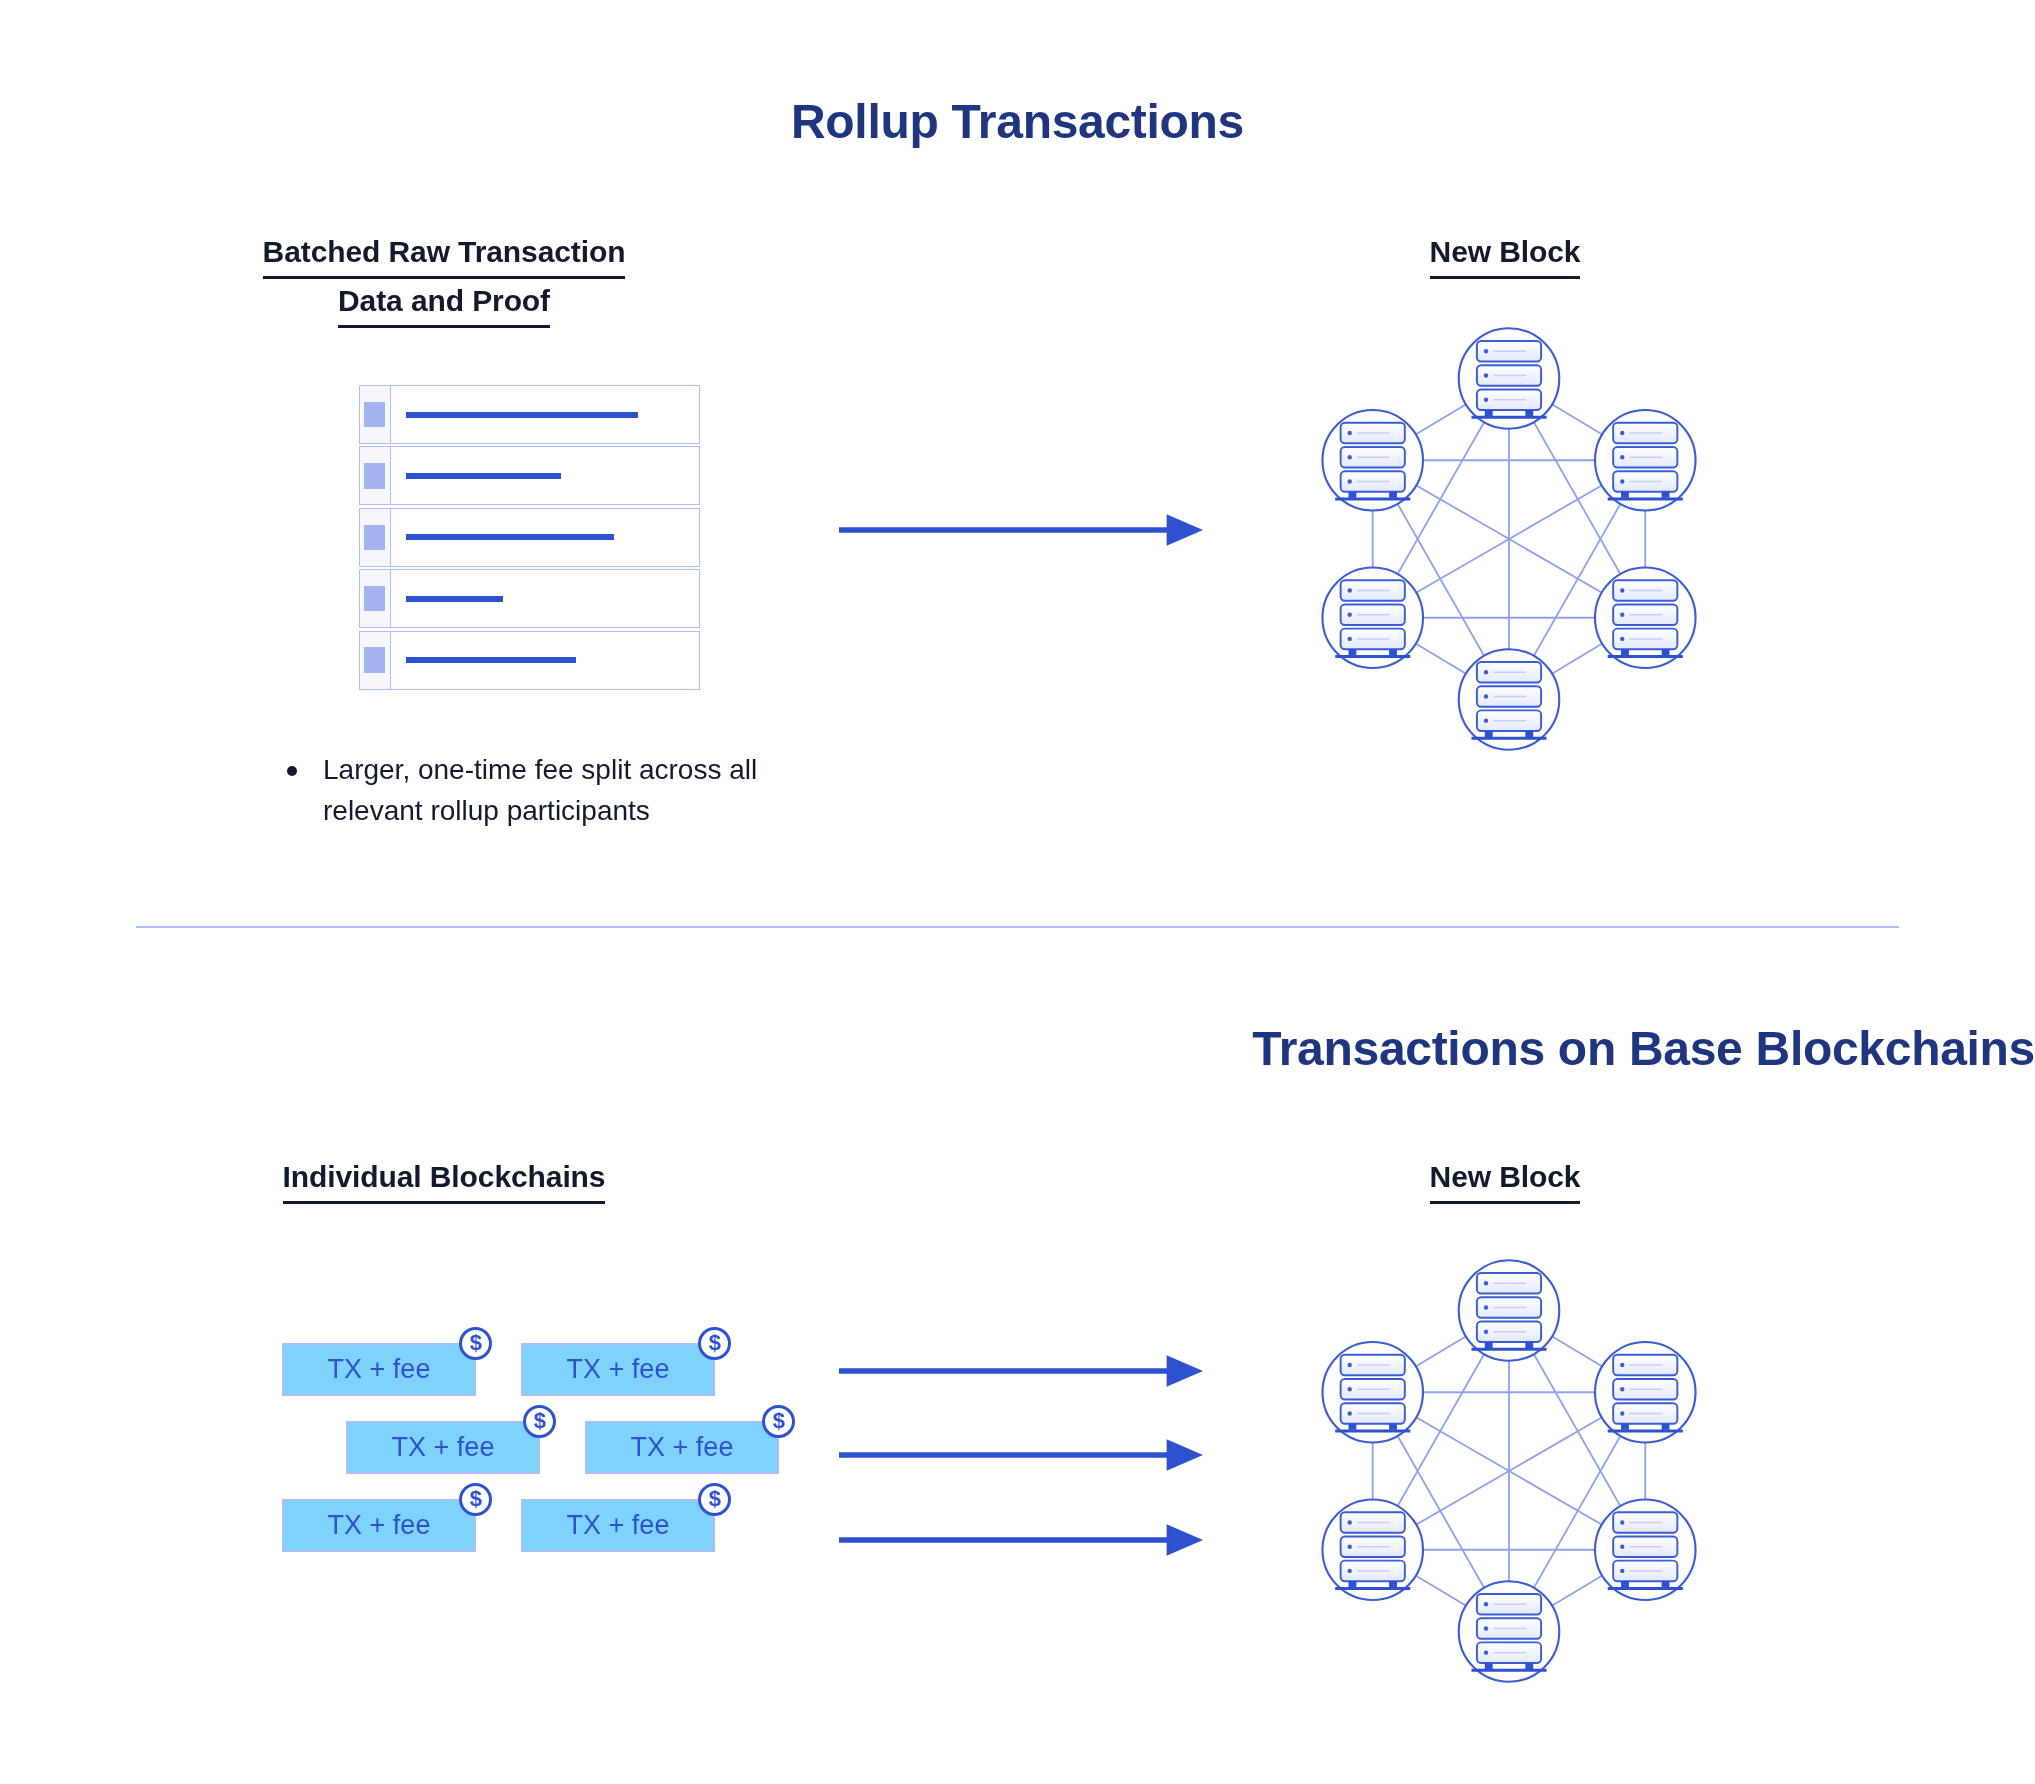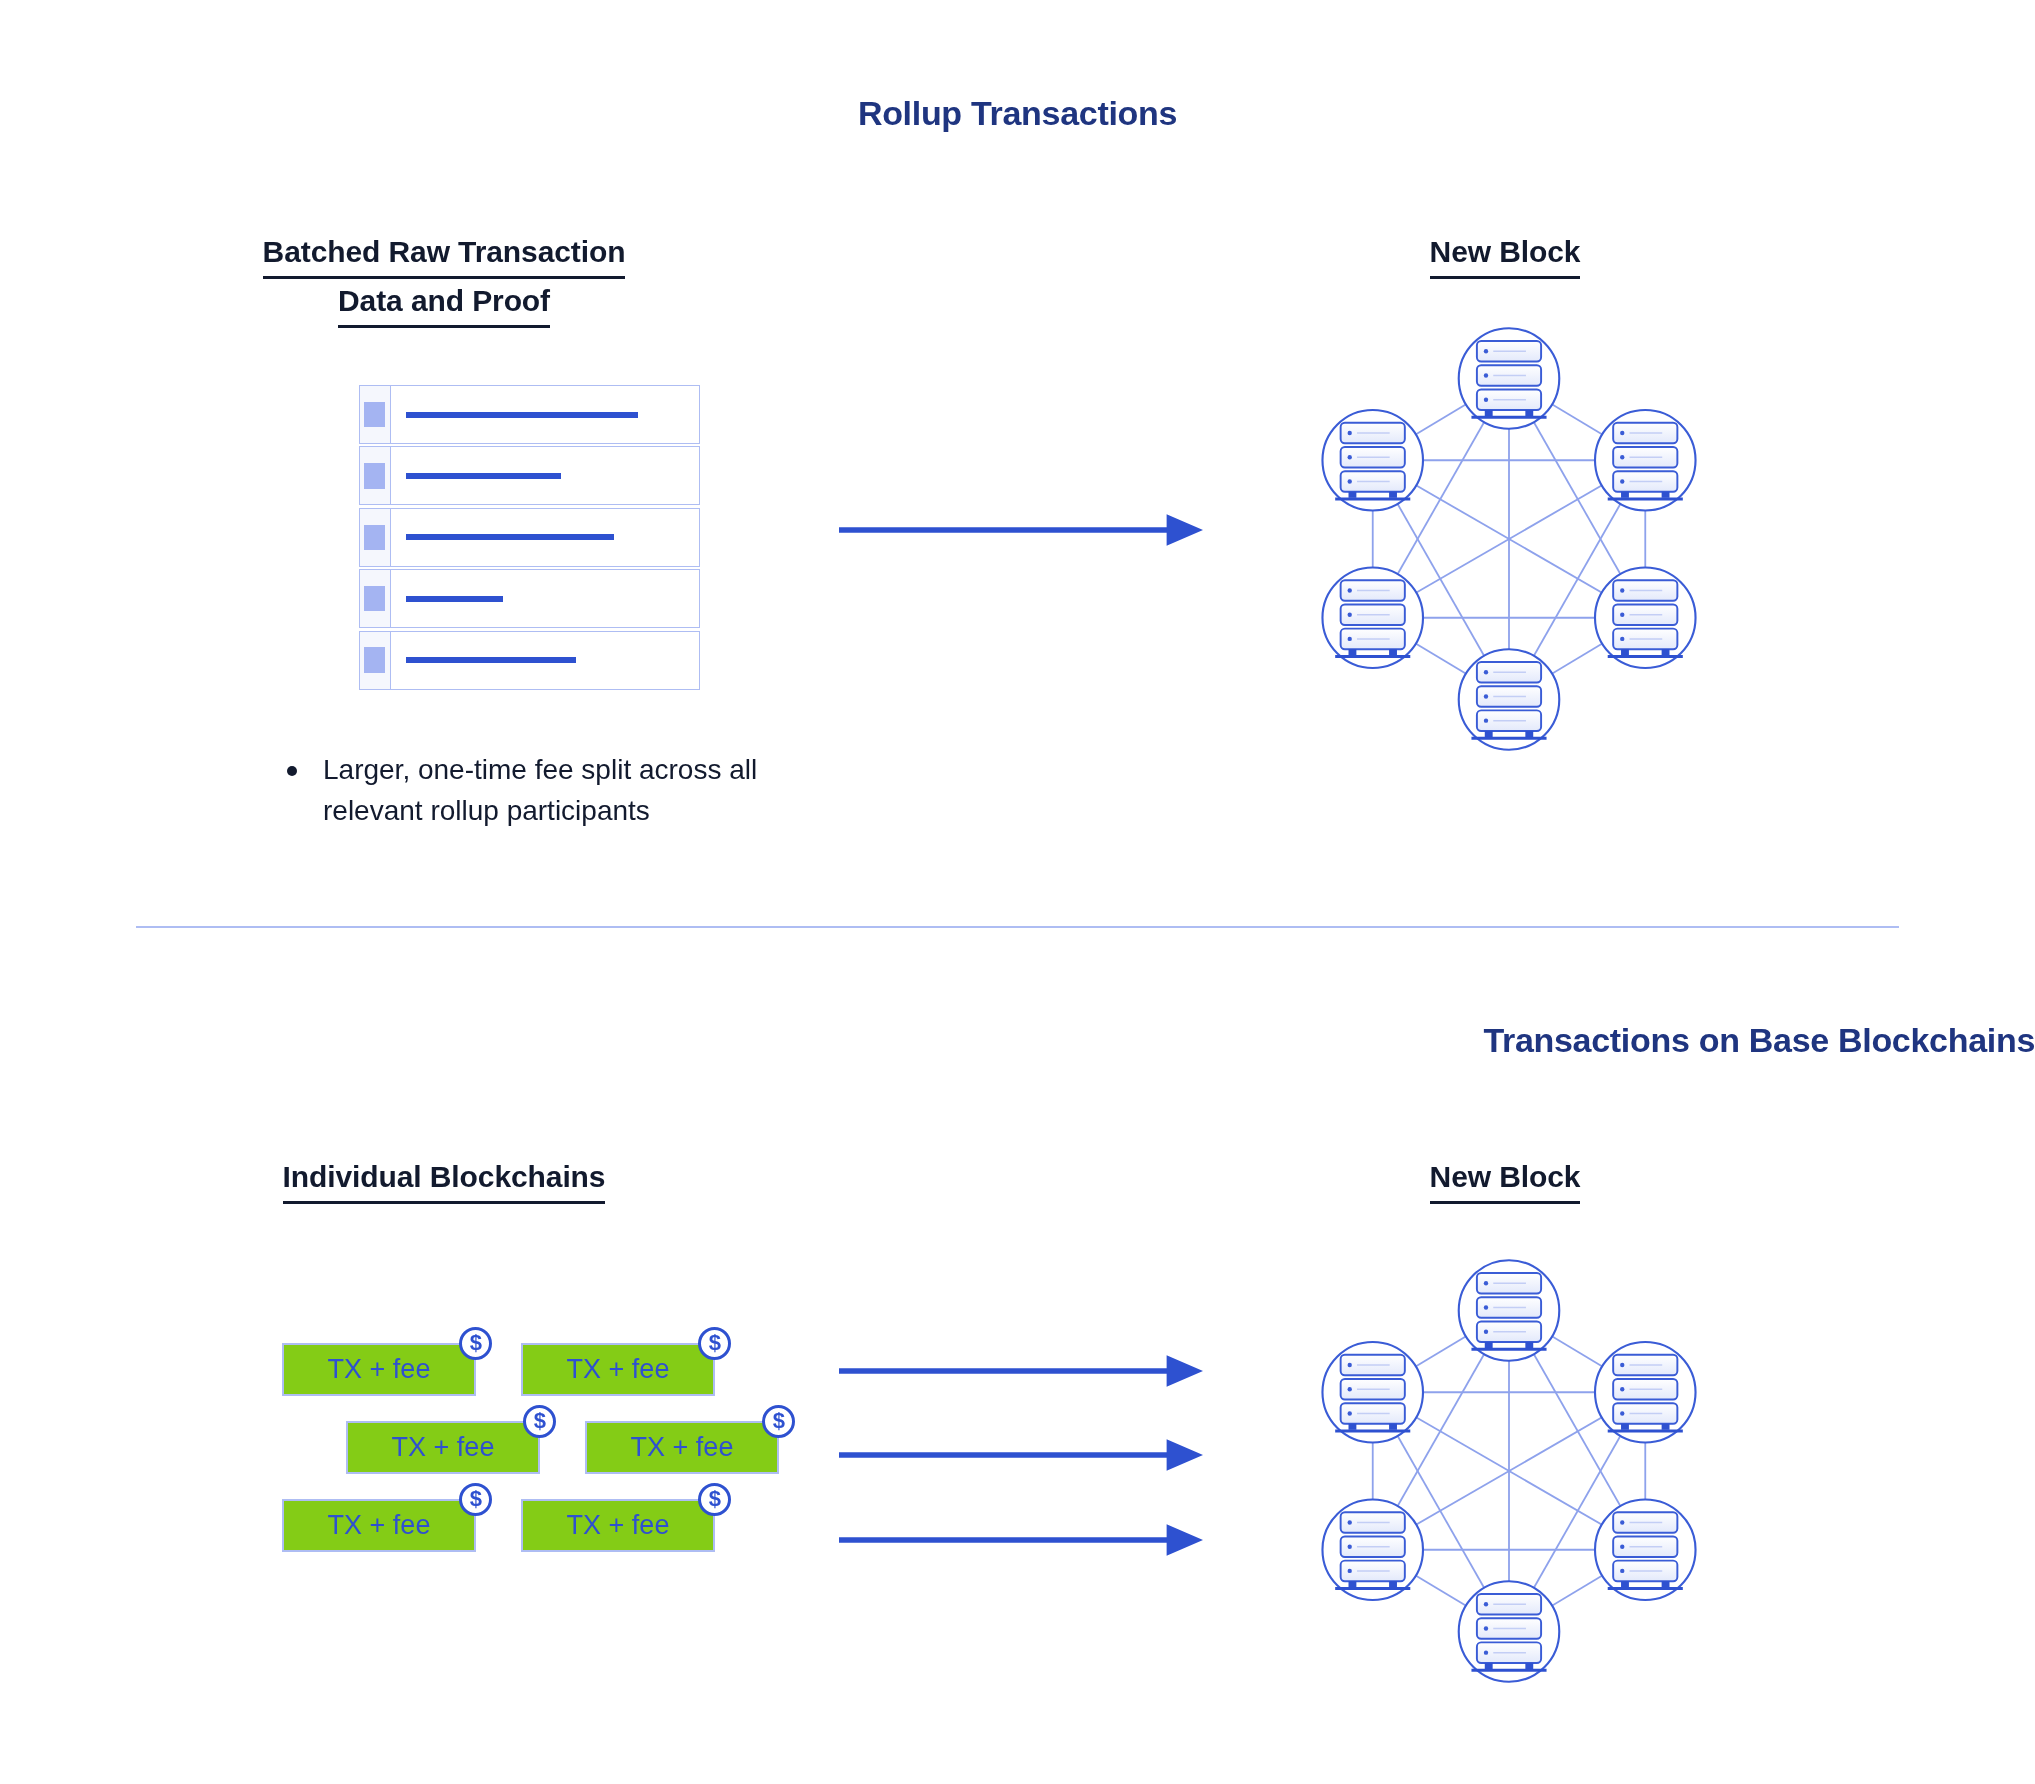--- a/index.html
+++ b/index.html
@@ -17,21 +17,21 @@
     width: 2035px;
     height: 1785px;
     background: #ffffff;
   }
 
   
   .section-title {
     position: absolute;
     width: 100%;
     text-align: center;
-    font-size: 34px;
+    font-size: 48px;
     font-weight: bold;
     color: #1f3580;
     letter-spacing: -0.3px;
     white-space: nowrap;
   }
   #title-rollup { top: 94px; left: 0; }
   #title-base   { top: 1021px; left: 0; text-align: right; }
 
   .col-header {
     position: absolute;
@@ -141,21 +141,21 @@
     position: relative;
     height: 78px;
   }
   .fee-box-wrap {
     position: absolute;
     top: 0;
   }
   .fee-box {
     width: 194px;
     height: 53px;
-    background: #84cc16;
+    background: #7dd3fc;
     border: 2.4px solid #aebdf3;
     display: flex;
     align-items: center;
     justify-content: center;
     font-size: 27px;
     color: #2e51d0;
   }
   .fee-badge {
     position: absolute;
     right: -16.4px;

